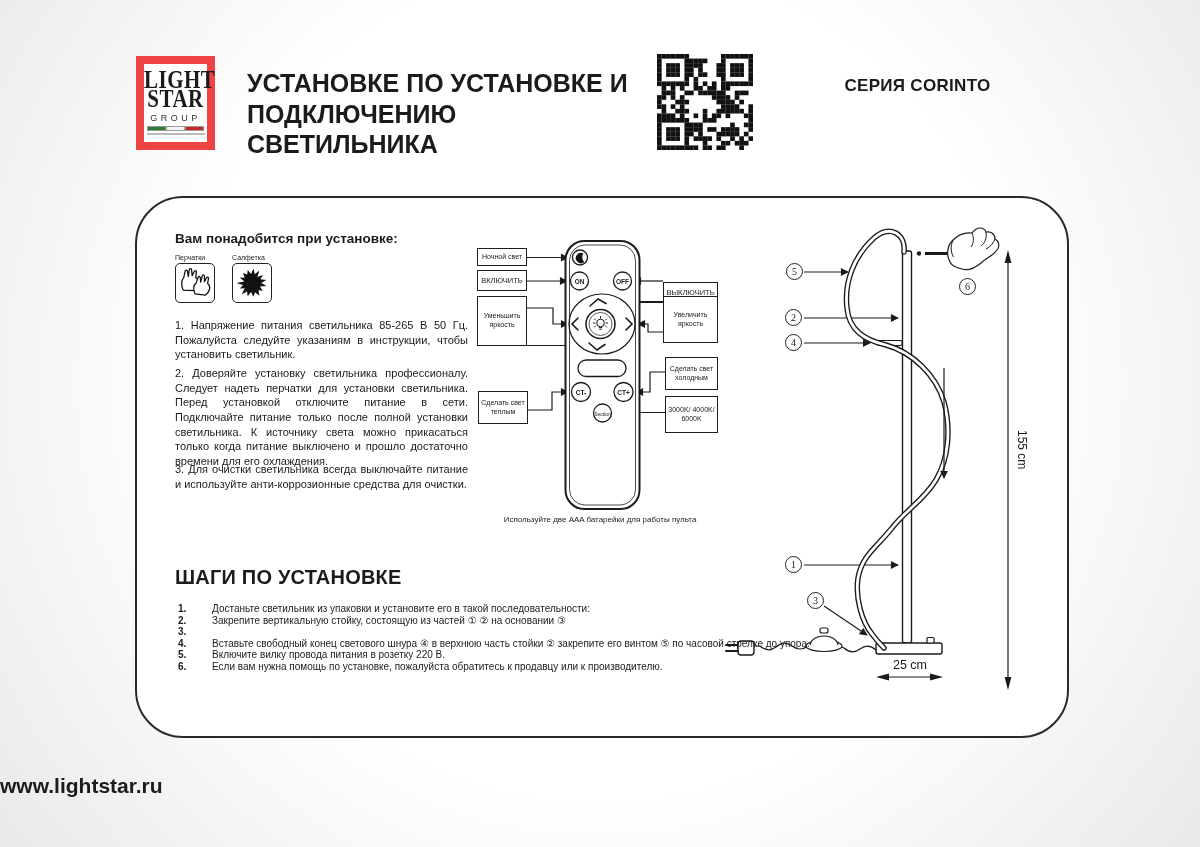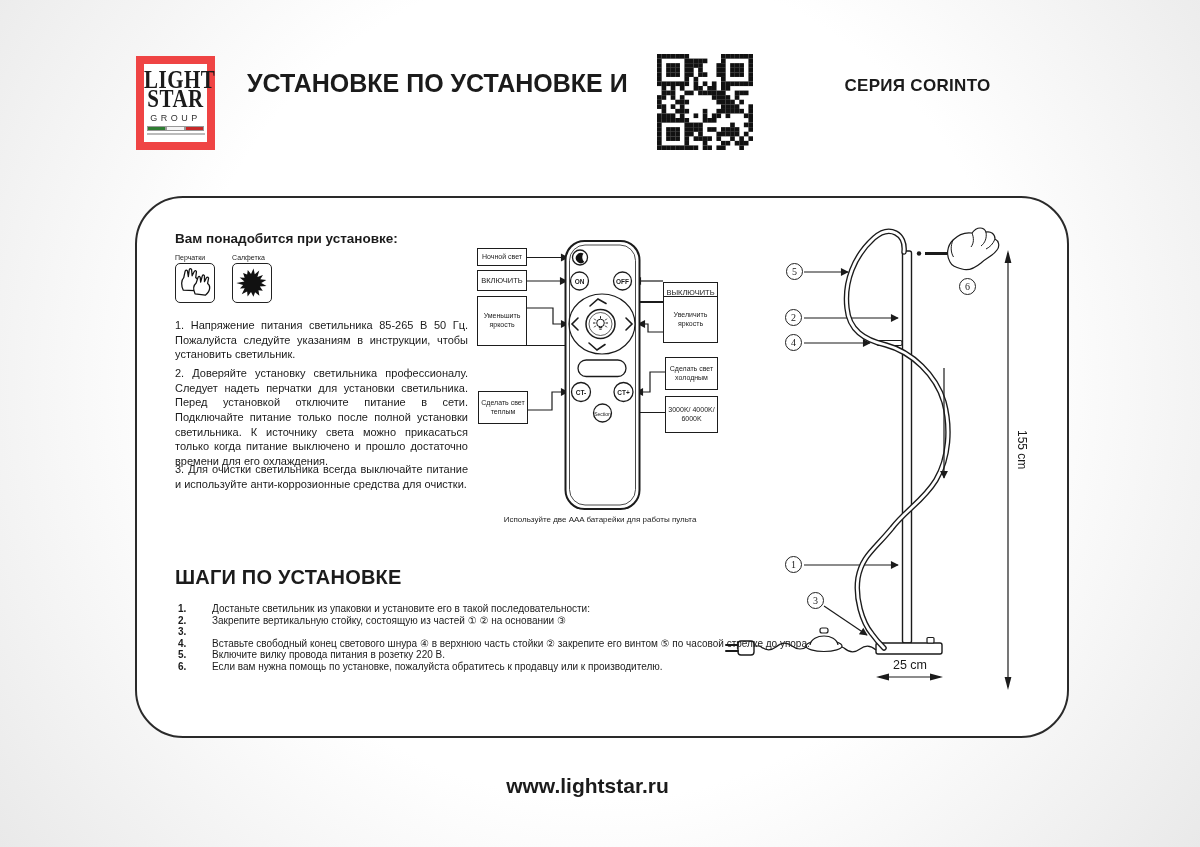--- a/index.html
+++ b/index.html
@@ -43,40 +43,41 @@
   .co{position:absolute;width:17px;height:17px;border:1.2px solid #222;border-radius:50%;
     font:10px/16px "Liberation Serif",serif;text-align:center;background:#fff;box-sizing:border-box;}
   .dim155{left:1015px;top:430px;writing-mode:vertical-rl;font-size:12px;}
   .dim25{left:882px;top:658px;width:56px;text-align:center;font-size:12.5px;}
   .battery-note{left:462px;top:515px;width:276px;text-align:center;font-size:8px;color:#222;}
   
   .steps-head{left:175px;top:566px;font-size:20px;font-weight:800;letter-spacing:.2px;}
   .step-row{left:178px;width:872px;font-size:10px;line-height:1.18;display:flex;font-weight:500;}
   .step-num{width:34px;font-weight:700;flex:none;}
   
-  .footer{left:0;top:774px;width:1175px;text-align:center;font-size:21px;font-weight:800;}
+  .footer{left:0;top:774px;width:1175px;font-size:21px;font-weight:800;}
   svg.overlay{position:absolute;left:0;top:0;width:1200px;height:847px;pointer-events:none;}
   .lbl-layer{z-index:3;}
 </style>
 </head>
 <body>
 
 <div class="abs logo-box">
   <div class="logo-word">LIGHT</div>
   <div class="logo-word">STAR</div>
   <div class="logo-group">GROUP</div>
   <div class="logo-flag">
     <span style="background:#2e7d32"></span>
       <span style="background:#f5f5f5"></span>
       <span style="background:#c62828"></span>
   </div>
 </div>
 
 <div class="abs title">
   <div>УСТАНОВКЕ ПО УСТАНОВКЕ И</div>
+  <div>ПОДКЛЮЧЕНИЮ СВЕТИЛЬНИКА</div>
 </div>
 
 <svg class="abs qr" viewBox="0 0 21 21">
     <rect width="21" height="21" fill="#fff"></rect>
     <rect x="0" y="0" width="1.02" height="1.02" fill="#111"></rect>
     <rect x="1" y="0" width="1.02" height="1.02" fill="#111"></rect>
     <rect x="2" y="0" width="1.02" height="1.02" fill="#111"></rect>
     <rect x="3" y="0" width="1.02" height="1.02" fill="#111"></rect>
     <rect x="4" y="0" width="1.02" height="1.02" fill="#111"></rect>
     <rect x="5" y="0" width="1.02" height="1.02" fill="#111"></rect>

